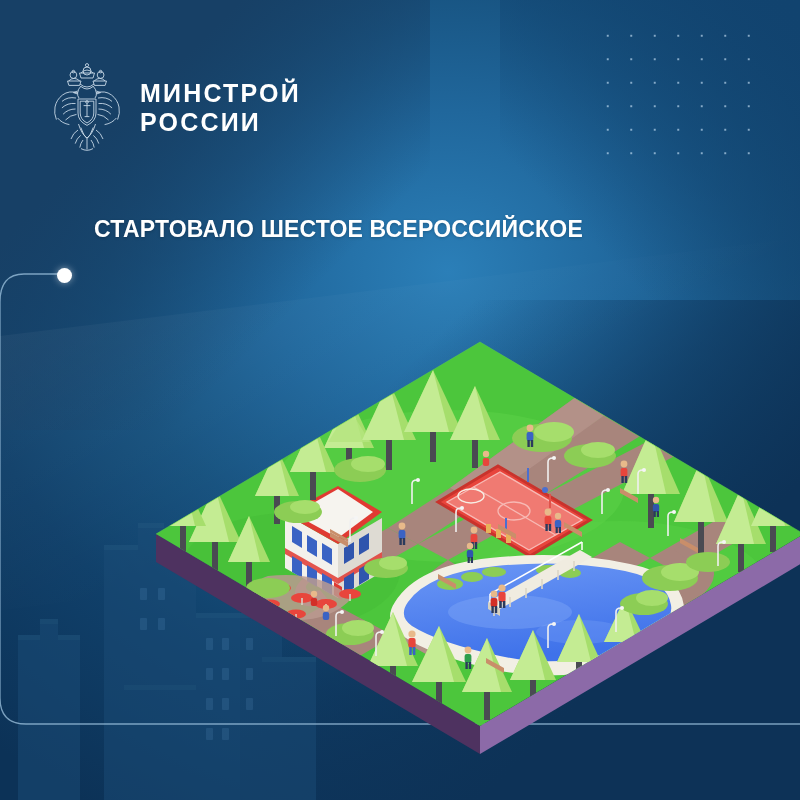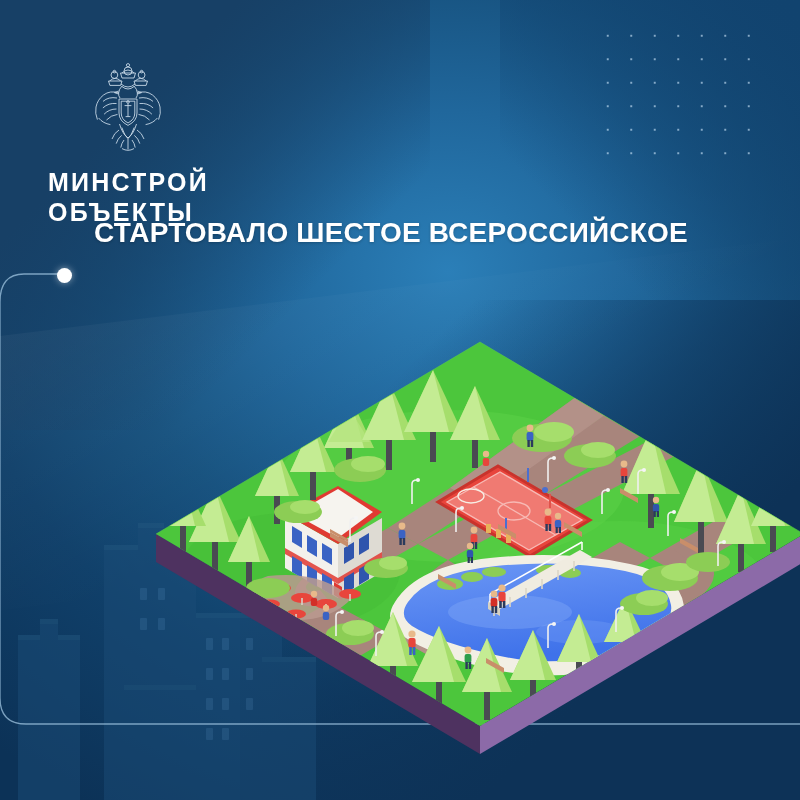--- a/index.html
+++ b/index.html
@@ -69,38 +69,38 @@
     left: 57px; top: 268px;
     width: 15px; height: 15px;
     border-radius: 50%;
     background: #ffffff;
     box-shadow: 0 0 7px rgba(255,255,255,0.5);
   }
 
   
   .logo {
     position: absolute; left: 48px; top: 62px;
-    display: flex; align-items: center; gap: 14px; flex-direction: column;
+    display: flex; align-items: center; gap: 14px;
   }
   .emblem { width: 78px; height: 92px; flex: none; }
   .logo-text {
     color: #ffffff;
     font-size: 25px;
     font-weight: bold;
     letter-spacing: 2.2px;
     line-height: 1.18;
   }
   .logo-text div { white-space: nowrap; }
 
   
   .headline {
     position: absolute; left: 94px; top: 214px;
     width: 640px;
     color: #ffffff;
-    font-size: 28px;
+    font-size: 23px;
     font-weight: bold;
     line-height: 1.365;
     letter-spacing: 0.2px;
     text-transform: uppercase;
     text-shadow: 0 1px 3px rgba(0,0,0,0.22);
   }
   .headline div { white-space: nowrap; }
 
   
   .scene { position: absolute; left: 150px; top: 336px; width: 660px; height: 420px; }
@@ -202,21 +202,21 @@
         <path d="M32.6 73.4 q-4 3.2 -5.4 8.2"></path>
         <path d="M45.4 73.4 q4 3.2 5.4 8.2"></path>
         <path d="M35 78 q-2.6 3.4 -3.2 7.6"></path>
         <path d="M43 78 q2.6 3.4 3.2 7.6"></path>
         <path d="M39 77 v10.4"></path>
         <path d="M33 86.6 q6 3.4 12 0"></path>
       </g>
     </svg>
     <div class="logo-text">
       <div>МИНСТРОЙ</div>
-      <div>ОБЪЕКТЫ</div>
+      <div>РОССИИ</div>
     </div>
   </div>
 
   <div class="headline">
     <div>СТАРТОВАЛО ШЕСТОЕ ВСЕРОССИЙСКОЕ</div>
   </div>
 
   <div class="scene">
     <svg viewBox="0 0 660 420">
       <defs>

